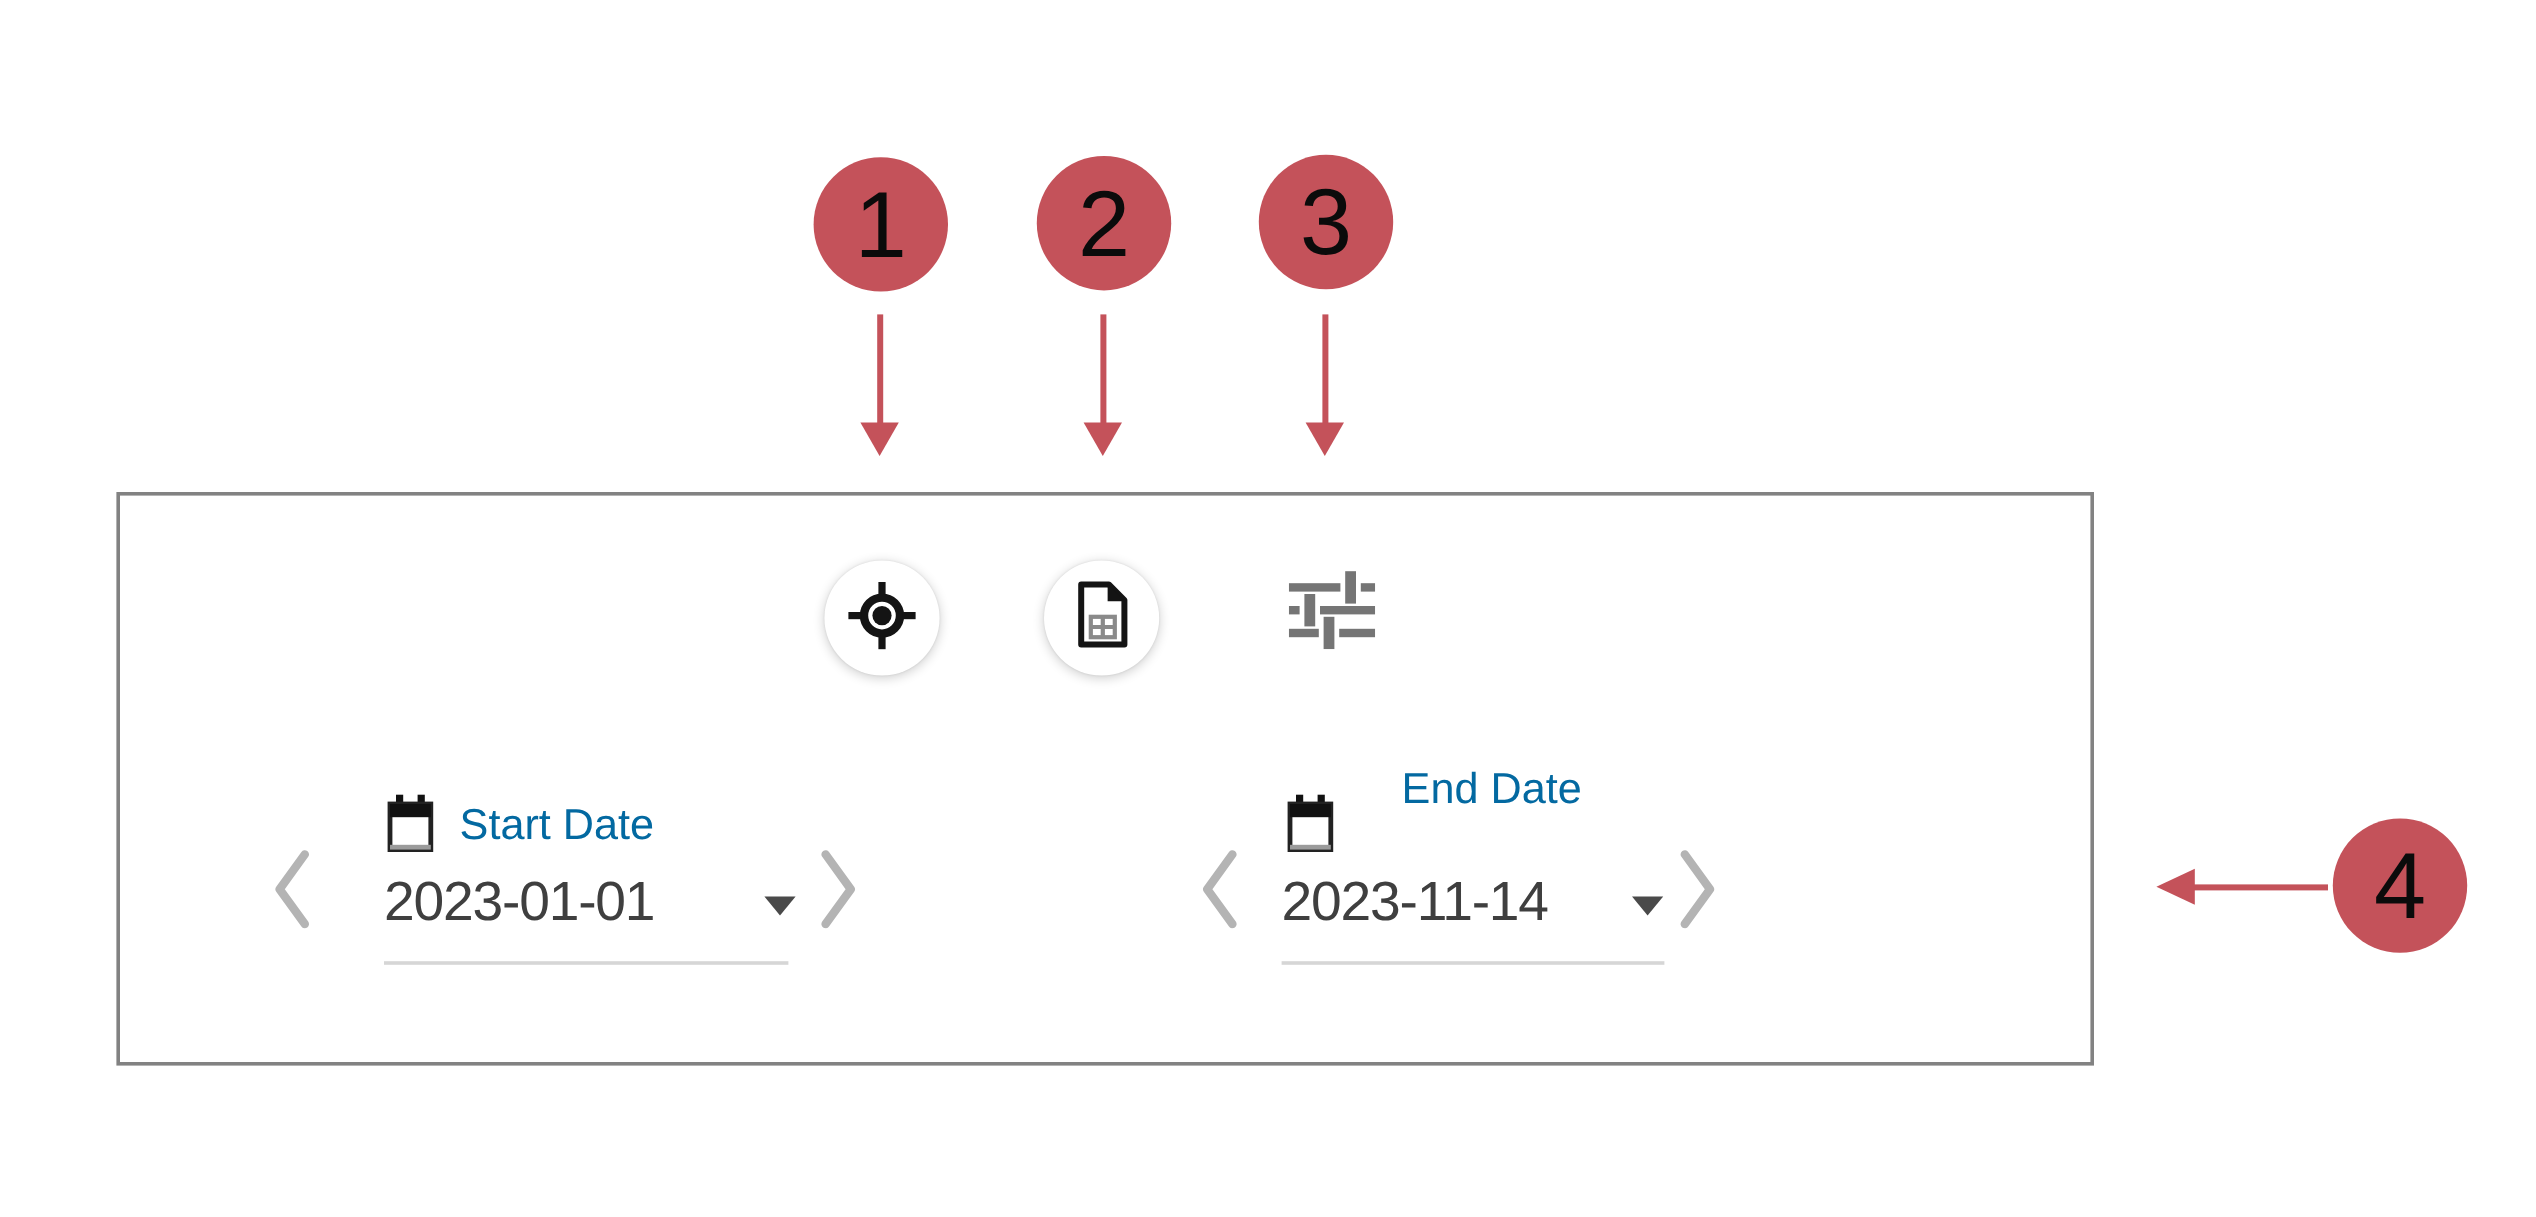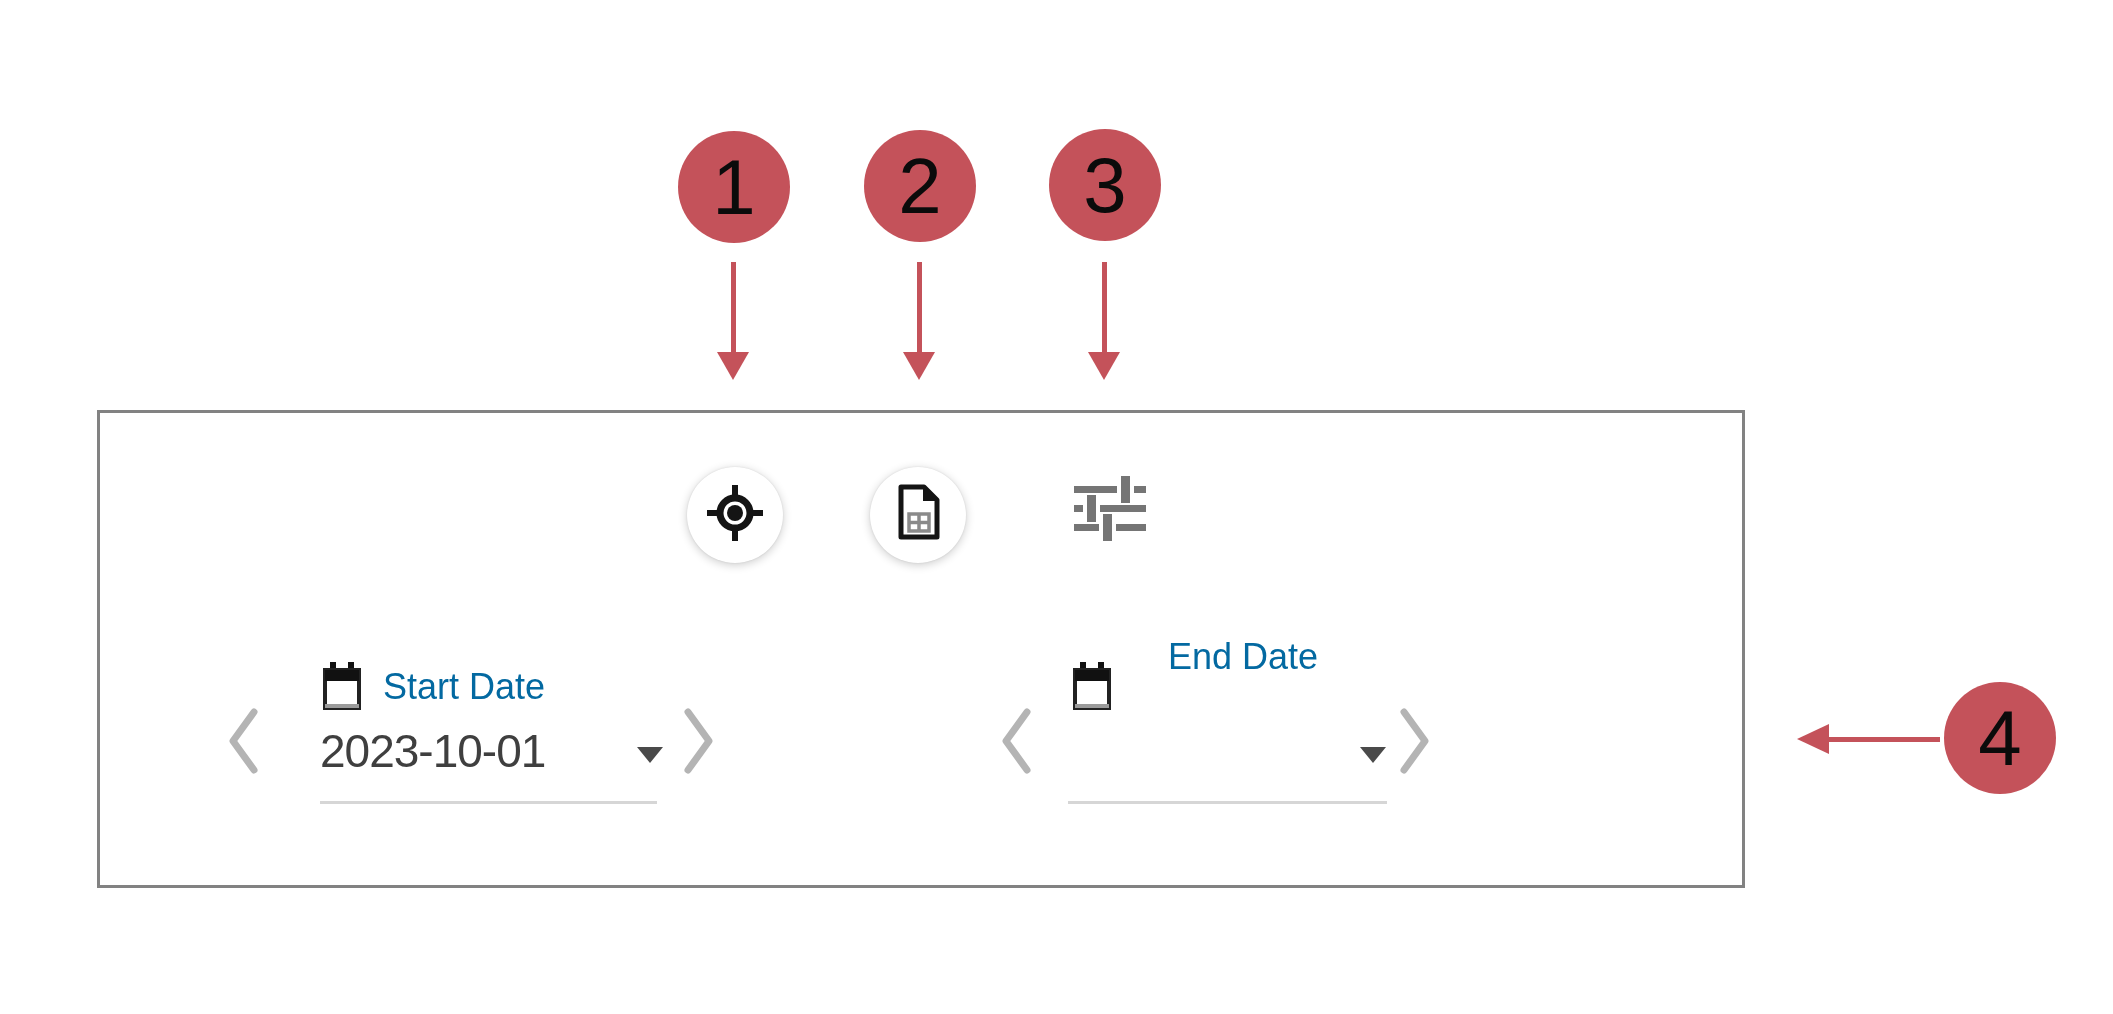--- a/index.html
+++ b/index.html
@@ -142,21 +142,21 @@
   <div class="cal-icon" id="start-cal">
     <svg width="40" height="50" viewBox="0 0 40 50">
       <rect x="8" y="0" width="6" height="11" fill="#111"></rect>
       <rect x="26" y="0" width="6" height="11" fill="#111"></rect>
       <rect x="3" y="8" width="34" height="38" fill="none" stroke="#222" stroke-width="4"></rect>
       <rect x="3" y="8" width="34" height="11" fill="#111"></rect>
       <rect x="3" y="42" width="34" height="4" fill="#9b9b9b"></rect>
     </svg>
   </div>
   <div class="date-label" id="start-label">Start Date</div>
-  <div class="date-value" id="start-value">2023-10-01</div>
+  <div class="date-value" id="start-value">2023-01-01</div>
   <div class="caret" id="start-caret"></div>
   <div class="chevron" id="start-next">
     <svg width="38" height="66" viewBox="0 0 38 66">
       <polyline points="8,4 29,33 8,62" fill="none" stroke="#b4b4b4" stroke-width="7" stroke-linecap="round" stroke-linejoin="round"></polyline>
     </svg>
   </div>
   <div class="underline" id="start-underline"></div>
 
   <div class="chevron" id="end-prev">
     <svg width="38" height="66" viewBox="0 0 38 66">
@@ -166,20 +166,21 @@
   <div class="cal-icon" id="end-cal">
     <svg width="40" height="50" viewBox="0 0 40 50">
       <rect x="8" y="0" width="6" height="11" fill="#111"></rect>
       <rect x="26" y="0" width="6" height="11" fill="#111"></rect>
       <rect x="3" y="8" width="34" height="38" fill="none" stroke="#222" stroke-width="4"></rect>
       <rect x="3" y="8" width="34" height="11" fill="#111"></rect>
       <rect x="3" y="42" width="34" height="4" fill="#9b9b9b"></rect>
     </svg>
   </div>
   <div class="date-label" id="end-label">End Date</div>
+  <div class="date-value" id="end-value">2023-11-14</div>
   <div class="caret" id="end-caret"></div>
   <div class="chevron" id="end-next">
     <svg width="38" height="66" viewBox="0 0 38 66">
       <polyline points="8,4 29,33 8,62" fill="none" stroke="#b4b4b4" stroke-width="7" stroke-linecap="round" stroke-linejoin="round"></polyline>
     </svg>
   </div>
   <div class="underline" id="end-underline"></div>
 
 </div>
 

